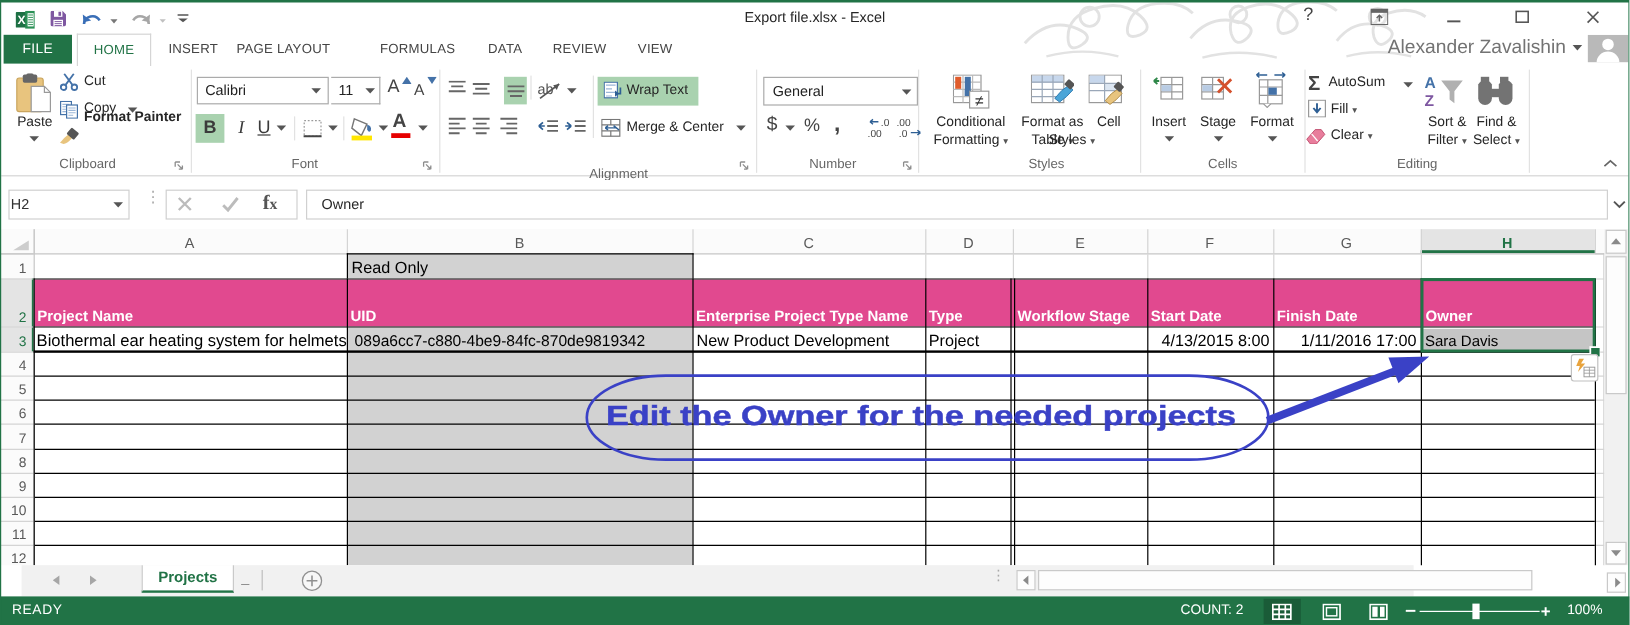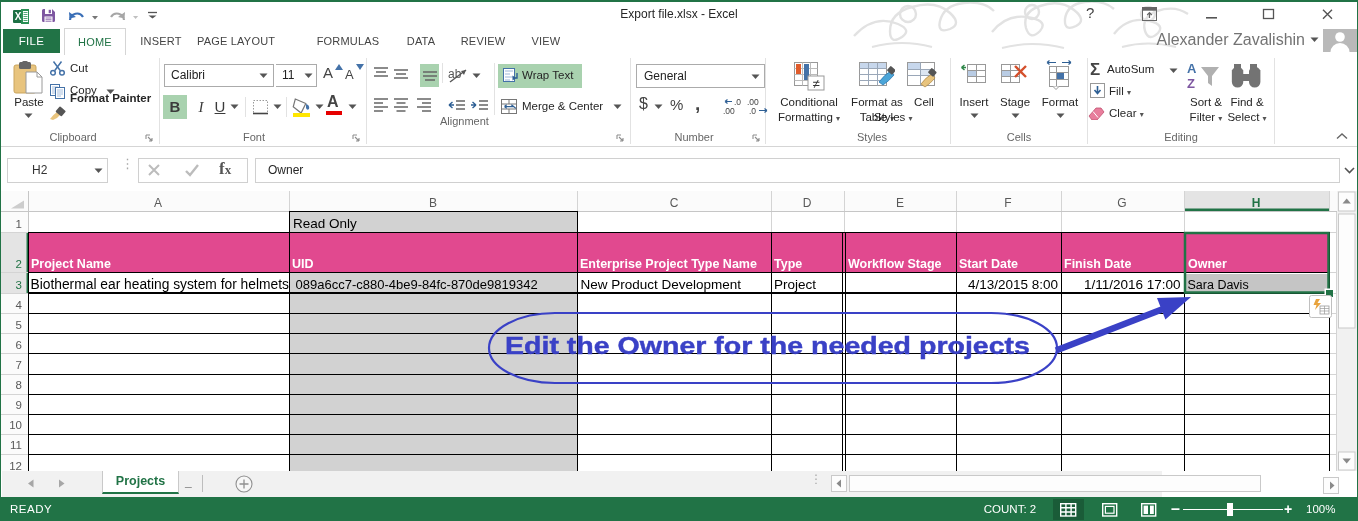--- a/index.html
+++ b/index.html
@@ -103,21 +103,21 @@
   <div class="a" style="left:158px;top:3px;width:1px;height:86px;background:#e2e2e2;"></div>
   <div class="a" style="left:365px;top:3px;width:1px;height:86px;background:#e2e2e2;"></div>
   <div class="a" style="left:629px;top:3px;width:1px;height:86px;background:#e2e2e2;"></div>
   <div class="a" style="left:764px;top:3px;width:1px;height:86px;background:#e2e2e2;"></div>
   <div class="a" style="left:949px;top:3px;width:1px;height:86px;background:#e2e2e2;"></div>
   <div class="a" style="left:1086px;top:3px;width:1px;height:86px;background:#e2e2e2;"></div>
   <div class="a" style="left:1273px;top:3px;width:1px;height:86px;background:#e2e2e2;"></div>
 
   <div class="a glabel" style="left:22px;top:76px;width:100px;text-align:center;">Clipboard</div>
   <div class="a glabel" style="left:203px;top:76px;width:100px;text-align:center;">Font</div>
-  <div class="a glabel" style="left:439px;top:60px;width:100px;text-align:left;">Alignment</div>
+  <div class="a glabel" style="left:439px;top:84px;width:100px;text-align:right;">Alignment</div>
   <div class="a glabel" style="left:643px;top:76px;width:100px;text-align:center;">Number</div>
   <div class="a glabel" style="left:821px;top:76px;width:100px;text-align:center;">Styles</div>
   <div class="a glabel" style="left:968px;top:76px;width:100px;text-align:center;">Cells</div>
   <div class="a glabel" style="left:1130px;top:76px;width:100px;text-align:center;">Editing</div>
 
   <svg class="a" style="left:144px;top:79px;" width="9" height="9">
       <path d="M1,1 h4 M1,1 v4 M3,3 l4,4 M7,7 h-3 M7,7 v-3" stroke="#8e8e8e" stroke-width="1.1" fill="none"></path>
     </svg>
   <svg class="a" style="left:351px;top:79px;" width="9" height="9">
       <path d="M1,1 h4 M1,1 v4 M3,3 l4,4 M7,7 h-3 M7,7 v-3" stroke="#8e8e8e" stroke-width="1.1" fill="none"></path>
@@ -387,21 +387,21 @@
     <path d="M20,10 a7,8 0 0 1 12,0 v12 a6,6 0 0 1 -12,0 z" fill="#737373" transform="translate(1,-1) scale(0.95)"></path>
     <rect x="13" y="12" width="8" height="7" fill="#737373"></rect>
     <rect x="5" y="2" width="7" height="5" fill="#737373"></rect>
       <rect x="21" y="2" width="7" height="5" fill="#737373"></rect>
   </svg>
   <div class="a rlabel" style="left:1196px;top:41px;width:100px;text-align:center;">Find &amp;</div>
   <div class="a rlabel" style="left:1196px;top:56px;width:100px;text-align:center;">Select <span style="font-size:8px;color:#555;">▾</span></div>
 </div>
 
 <div class="a" id="fbar" style="left:1px;top:150px;width:1356px;height:40px;background:#fff;z-index:5;">
-  <div class="a" style="left:6px;top:8px;width:101px;height:25px;border:1px solid #d0d0d0;background:#fff;font-size:12px;color:#333;line-height:23px;padding-left:24px;">H2</div>
+  <div class="a" style="left:6px;top:8px;width:101px;height:25px;border:1px solid #d0d0d0;background:#fff;font-size:12px;color:#333;line-height:23px;padding-left:1px;">H2</div>
   <svg class="a" style="left:93px;top:18px;" width="9" height="6">
       <path d="M0.5,0.5 l4,4.5 l4,-4.5 z" fill="#555"></path>
     </svg>
   <div class="a" style="left:120px;top:11px;width:4px;height:18px;color:#a8a8a8;font-size:13px;line-height:6px;">⋮</div>
   <div class="a" style="left:137px;top:8px;width:110px;height:25px;border:1px solid #d0d0d0;background:#fff;"></div>
   <svg class="a" style="left:146px;top:13px;" width="14" height="14">
       <path d="M2,2 L12,12 M12,2 L2,12" stroke="#bcbcbc" stroke-width="2"></path>
     </svg>
   <svg class="a" style="left:183px;top:13px;" width="16" height="14">
       <path d="M2,8 L6,12 L14,2" stroke="#bcbcbc" stroke-width="2.4" fill="none"></path>
@@ -551,21 +551,21 @@
 <line x1="1056" y1="350.5" x2="1163" y2="309" stroke="#3a41c6" stroke-width="6.5"></line>
 <polygon points="1191,297 1165.4,319.4 1157,298" fill="#3a41c6"></polygon>
 <rect x="1337" y="191" width="20" height="280" fill="#f1f1f1"></rect>
 <rect x="1338.5" y="192" width="16.5" height="19" fill="#fdfdfd" stroke="#c9c9c9"></rect>
 <path d="M1342.5,203.5 l4.2,-5 4.2,5 z" fill="#8a8a8a"></path>
 <rect x="1338.5" y="214" width="16.5" height="114" fill="#fdfdfd" stroke="#c9c9c9"></rect>
 <rect x="1338.5" y="452" width="16.5" height="18" fill="#fdfdfd" stroke="#c9c9c9"></rect>
 <path d="M1342.5,458.5 l4.2,5 4.2,-5 z" fill="#8a8a8a"></path>
 </svg>
 
-<div class="a" id="sheettabs" style="left:2px;top:471px;width:1160px;height:26px;background:#f1f1f1;z-index:5;padding-left:30px;">
+<div class="a" id="sheettabs" style="left:18px;top:471px;width:1160px;height:26px;background:#f1f1f1;z-index:5;padding-left:30px;">
   <svg class="a" style="left:25px;top:8px;" width="42" height="9">
     <path d="M6.5,0.5 L1,4.5 L6.5,8.5 z" fill="#a6a6a6"></path>
     <path d="M32,0.5 L37.5,4.5 L32,8.5 z" fill="#a6a6a6"></path>
   </svg>
   <div class="a" style="left:100px;top:0;width:77px;height:23px;background:#fff;border-left:1px solid #c9c9c9;border-right:1px solid #c9c9c9;border-bottom:2.5px solid #217346;color:#217346;font-weight:bold;font-size:12.5px;text-align:center;line-height:21px;">Projects</div>
   <div class="a" style="left:183px;top:4px;font-size:12px;color:#444;font-weight:bold;">_</div>
   <div class="a" style="left:200px;top:4px;width:1px;height:17px;background:#bdbdbd;"></div>
   <svg class="a" style="left:233px;top:4px;" width="18" height="18">
     <circle cx="9" cy="9" r="8" fill="#f7f7f7" stroke="#909090" stroke-width="1.1"></circle>
     <path d="M9,4.5 v9 M4.5,9 h9" stroke="#909090" stroke-width="1.3"></path>

